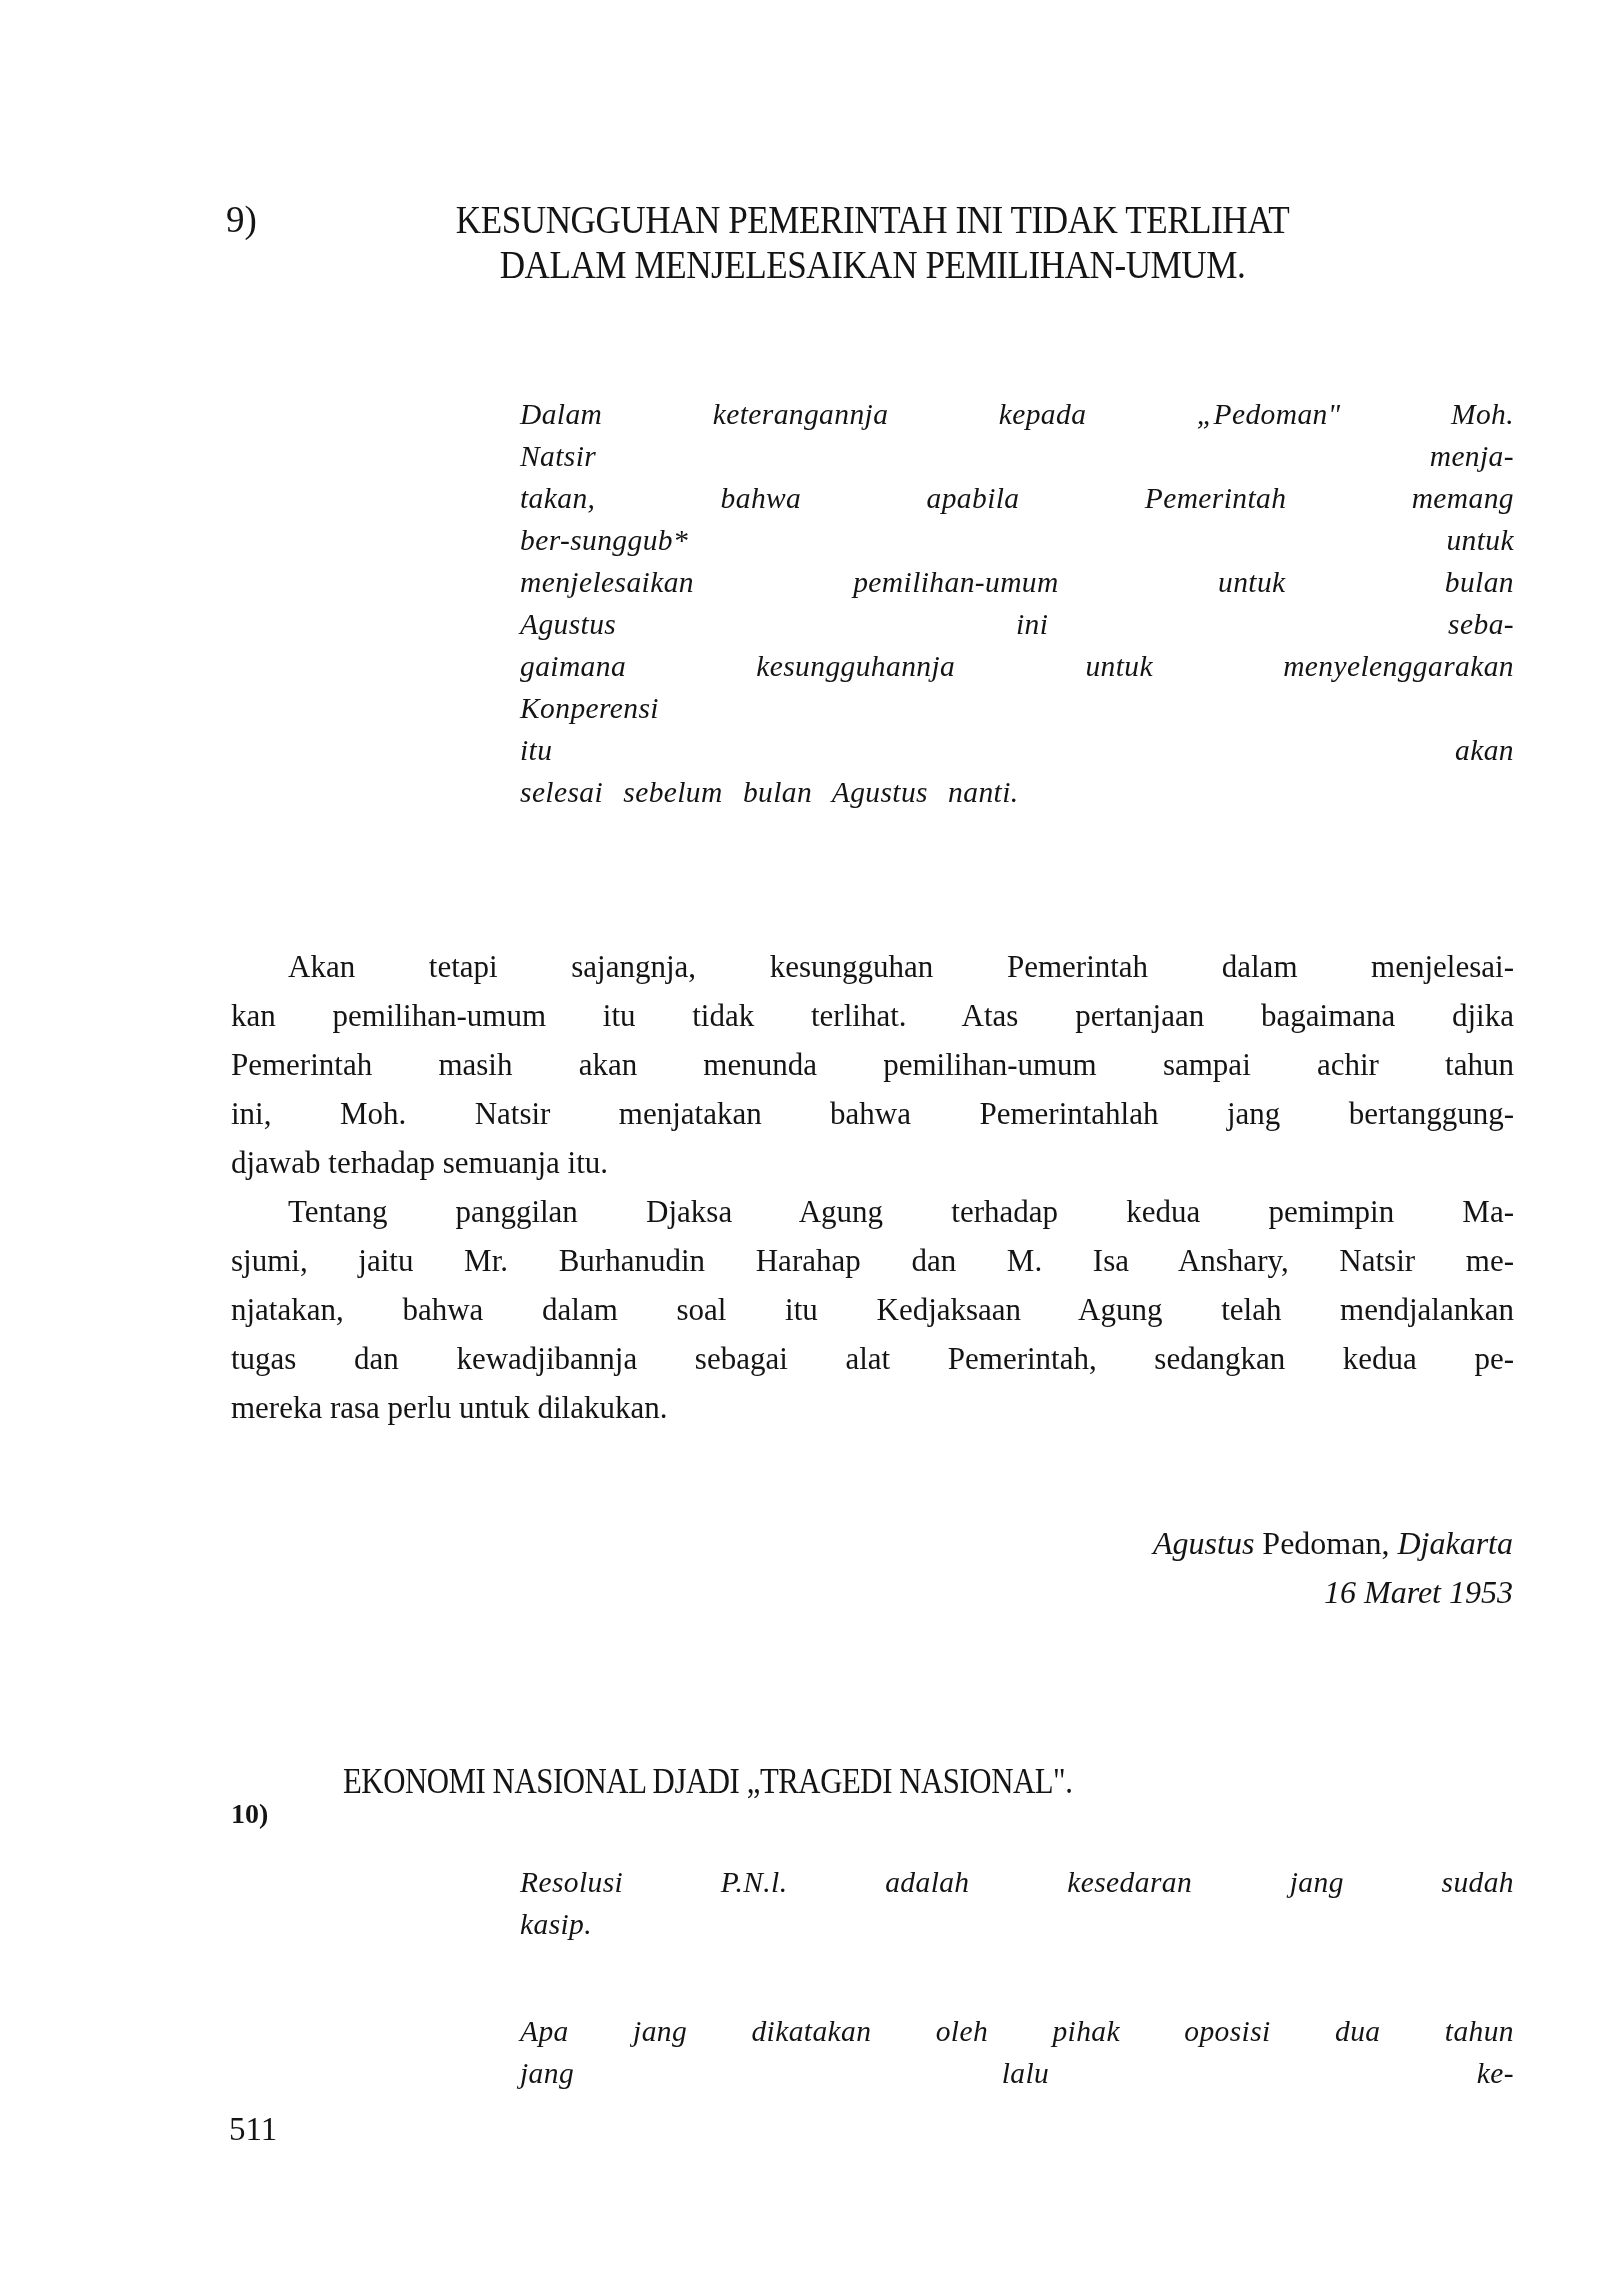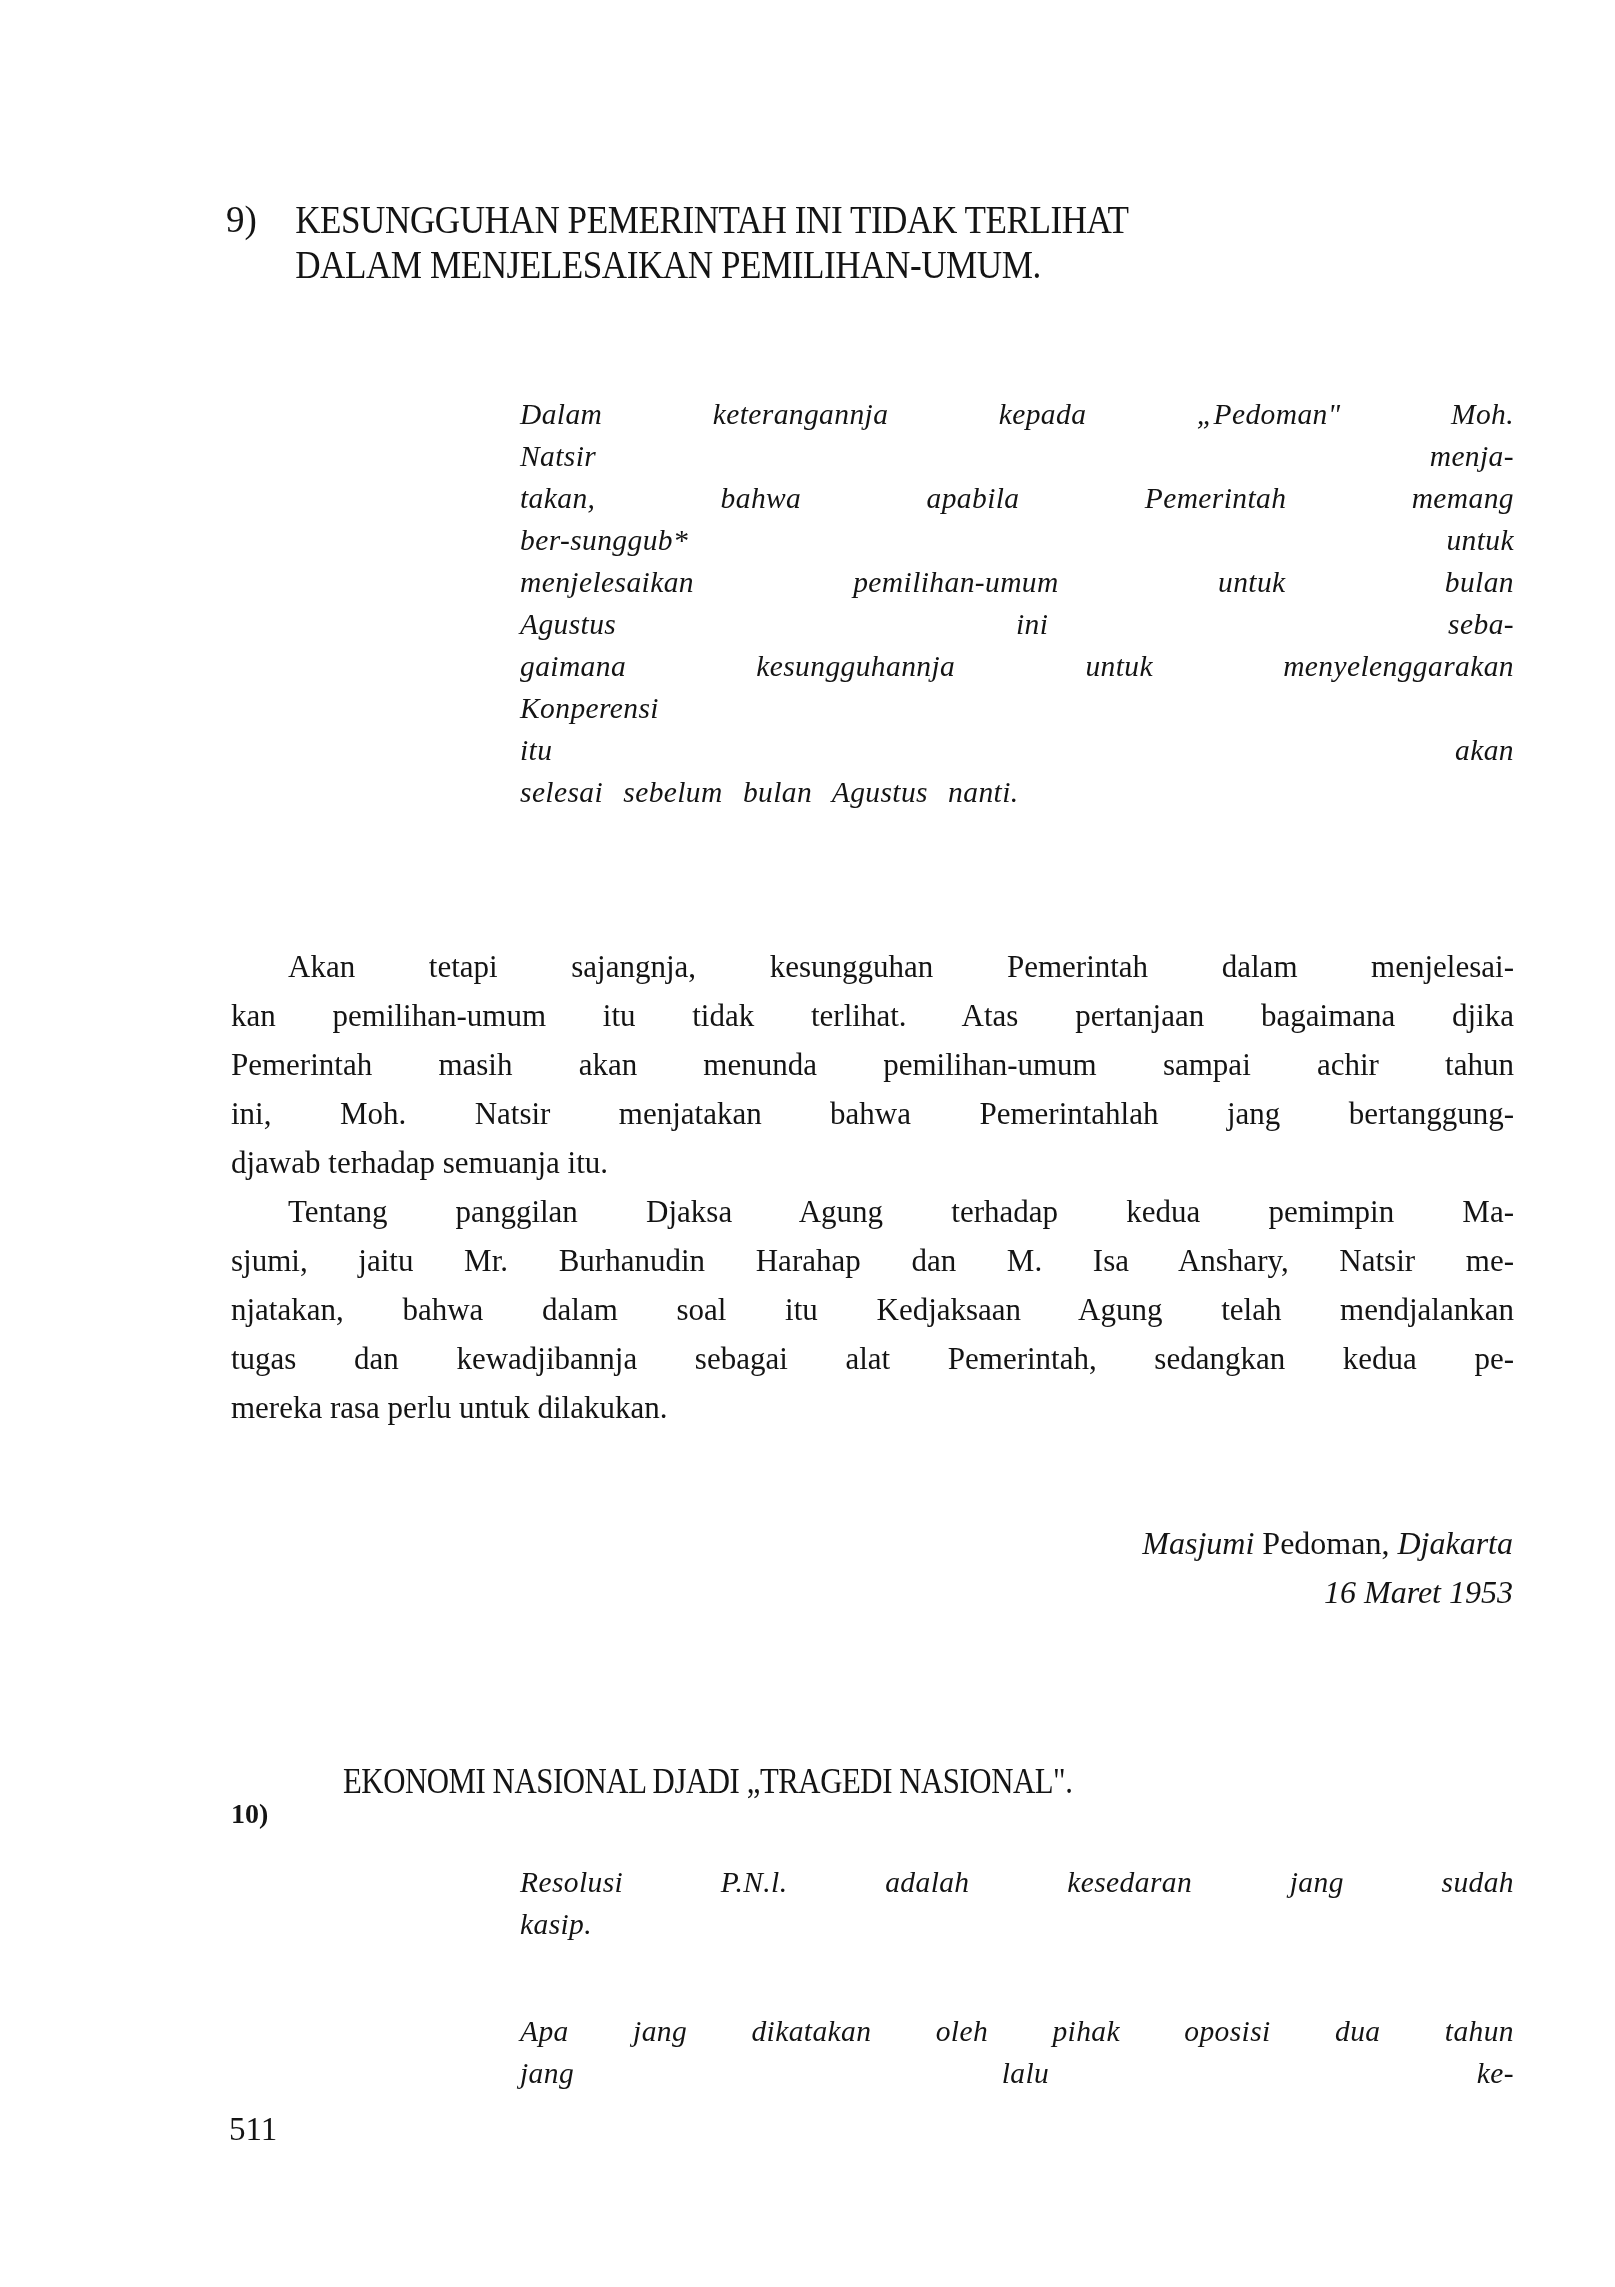--- a/index.html
+++ b/index.html
@@ -24,21 +24,21 @@
     left: 226px;
     top: 198px;
     font-size: 37px;
     line-height: 44px;
   }
   .sec9-heading {
     position: absolute;
     left: 231px;
     top: 197px;
     width: 1283px;
-    text-align: left;
+    text-align: center;
   }
   .sec9-heading .hline {
     font-size: 39px;
     line-height: 45px;
     letter-spacing: -0.5px;
     transform: scaleX(0.90);
     transform-origin: 50% 50%;
     white-space: nowrap;
   }
 
@@ -160,21 +160,21 @@
       <div class="line">djawab terhadap semuanja itu.</div>
       <div class="line just ind">Tentang panggilan Djaksa Agung terhadap kedua pemimpin Ma-</div>
       <div class="line just">sjumi, jaitu Mr. Burhanudin Harahap dan M. Isa Anshary, Natsir me-</div>
       <div class="line just">njatakan, bahwa dalam soal itu Kedjaksaan Agung telah mendjalankan</div>
       <div class="line just">tugas dan kewadjibannja sebagai alat Pemerintah, sedangkan kedua pe-</div>
       <div class="line">mereka rasa perlu untuk dilakukan.</div>
     </div>
 
   <div class="attribution">
     <div>
-      <span class="it">Masjumi</span><span class="rm"> Pedoman, </span><span class="it">Djakarta</span>
+      <span class="it">Agustus</span><span class="rm"> Pedoman, </span><span class="it">Djakarta</span>
     </div>
     <div class="it">16 Maret 1953</div>
   </div>
 
   <div class="sec10-marker">10)</div>
 
   <div class="sec10-heading">EKONOMI NASIONAL DJADI „TRAGEDI NASIONAL".</div>
 
   <div class="quote" id="sec10-quote">
       <div class="line just">Resolusi P.N.l. adalah kesedaran jang sudah</div>

